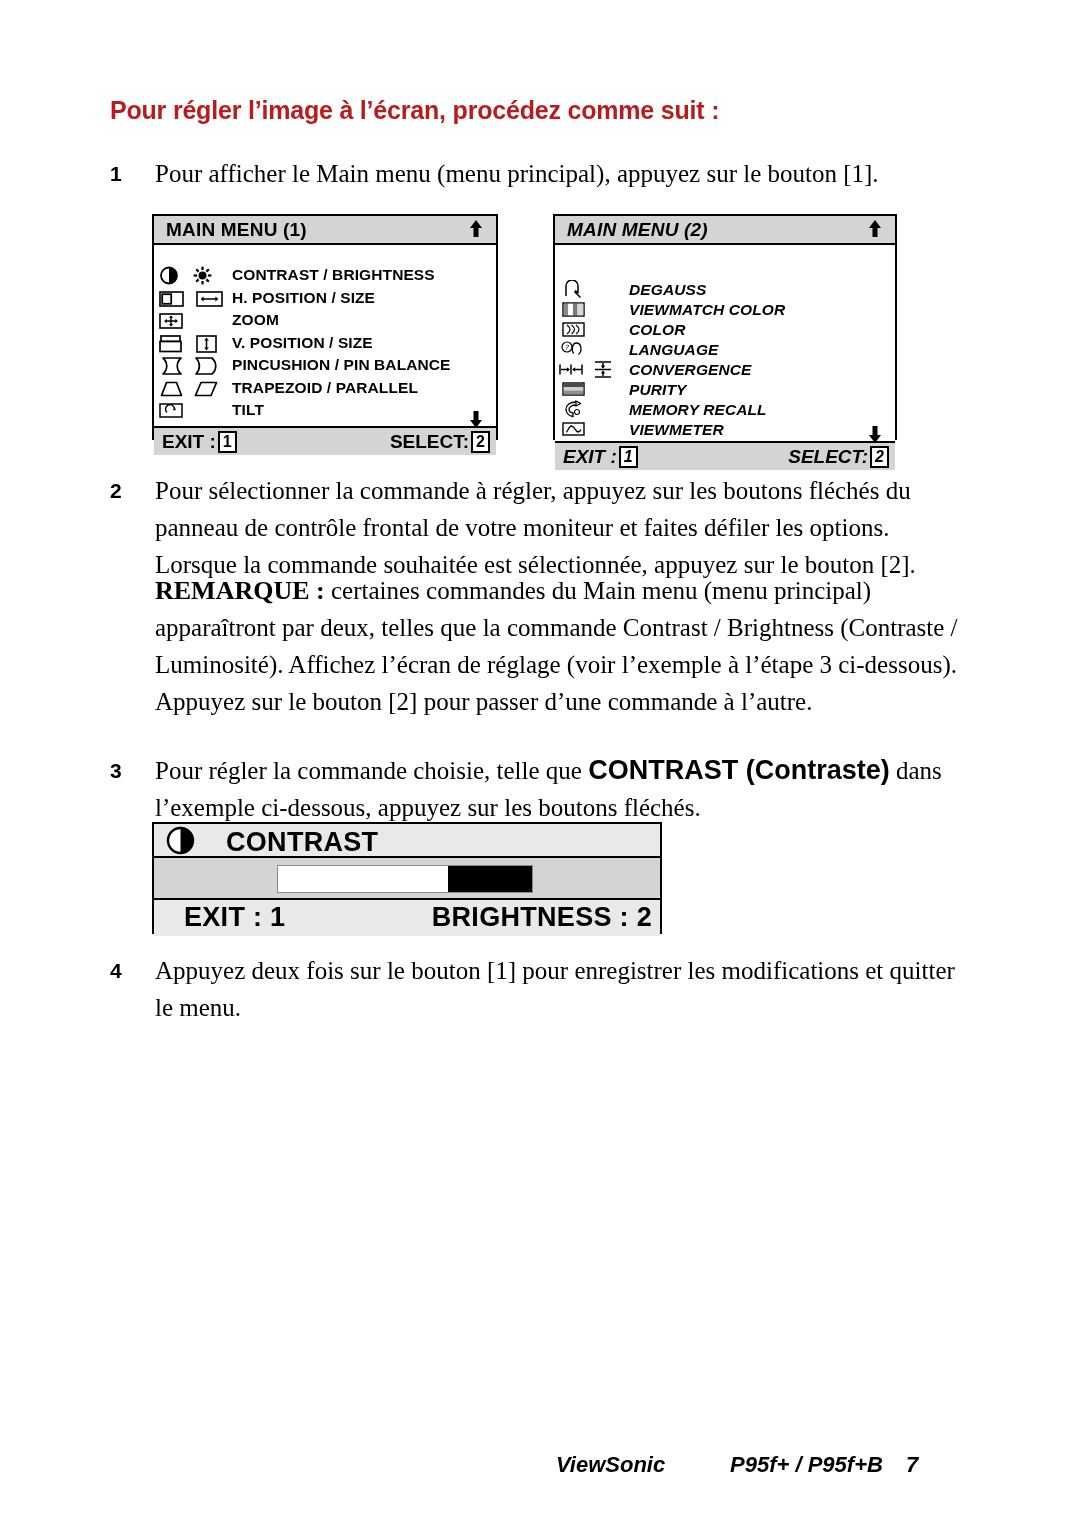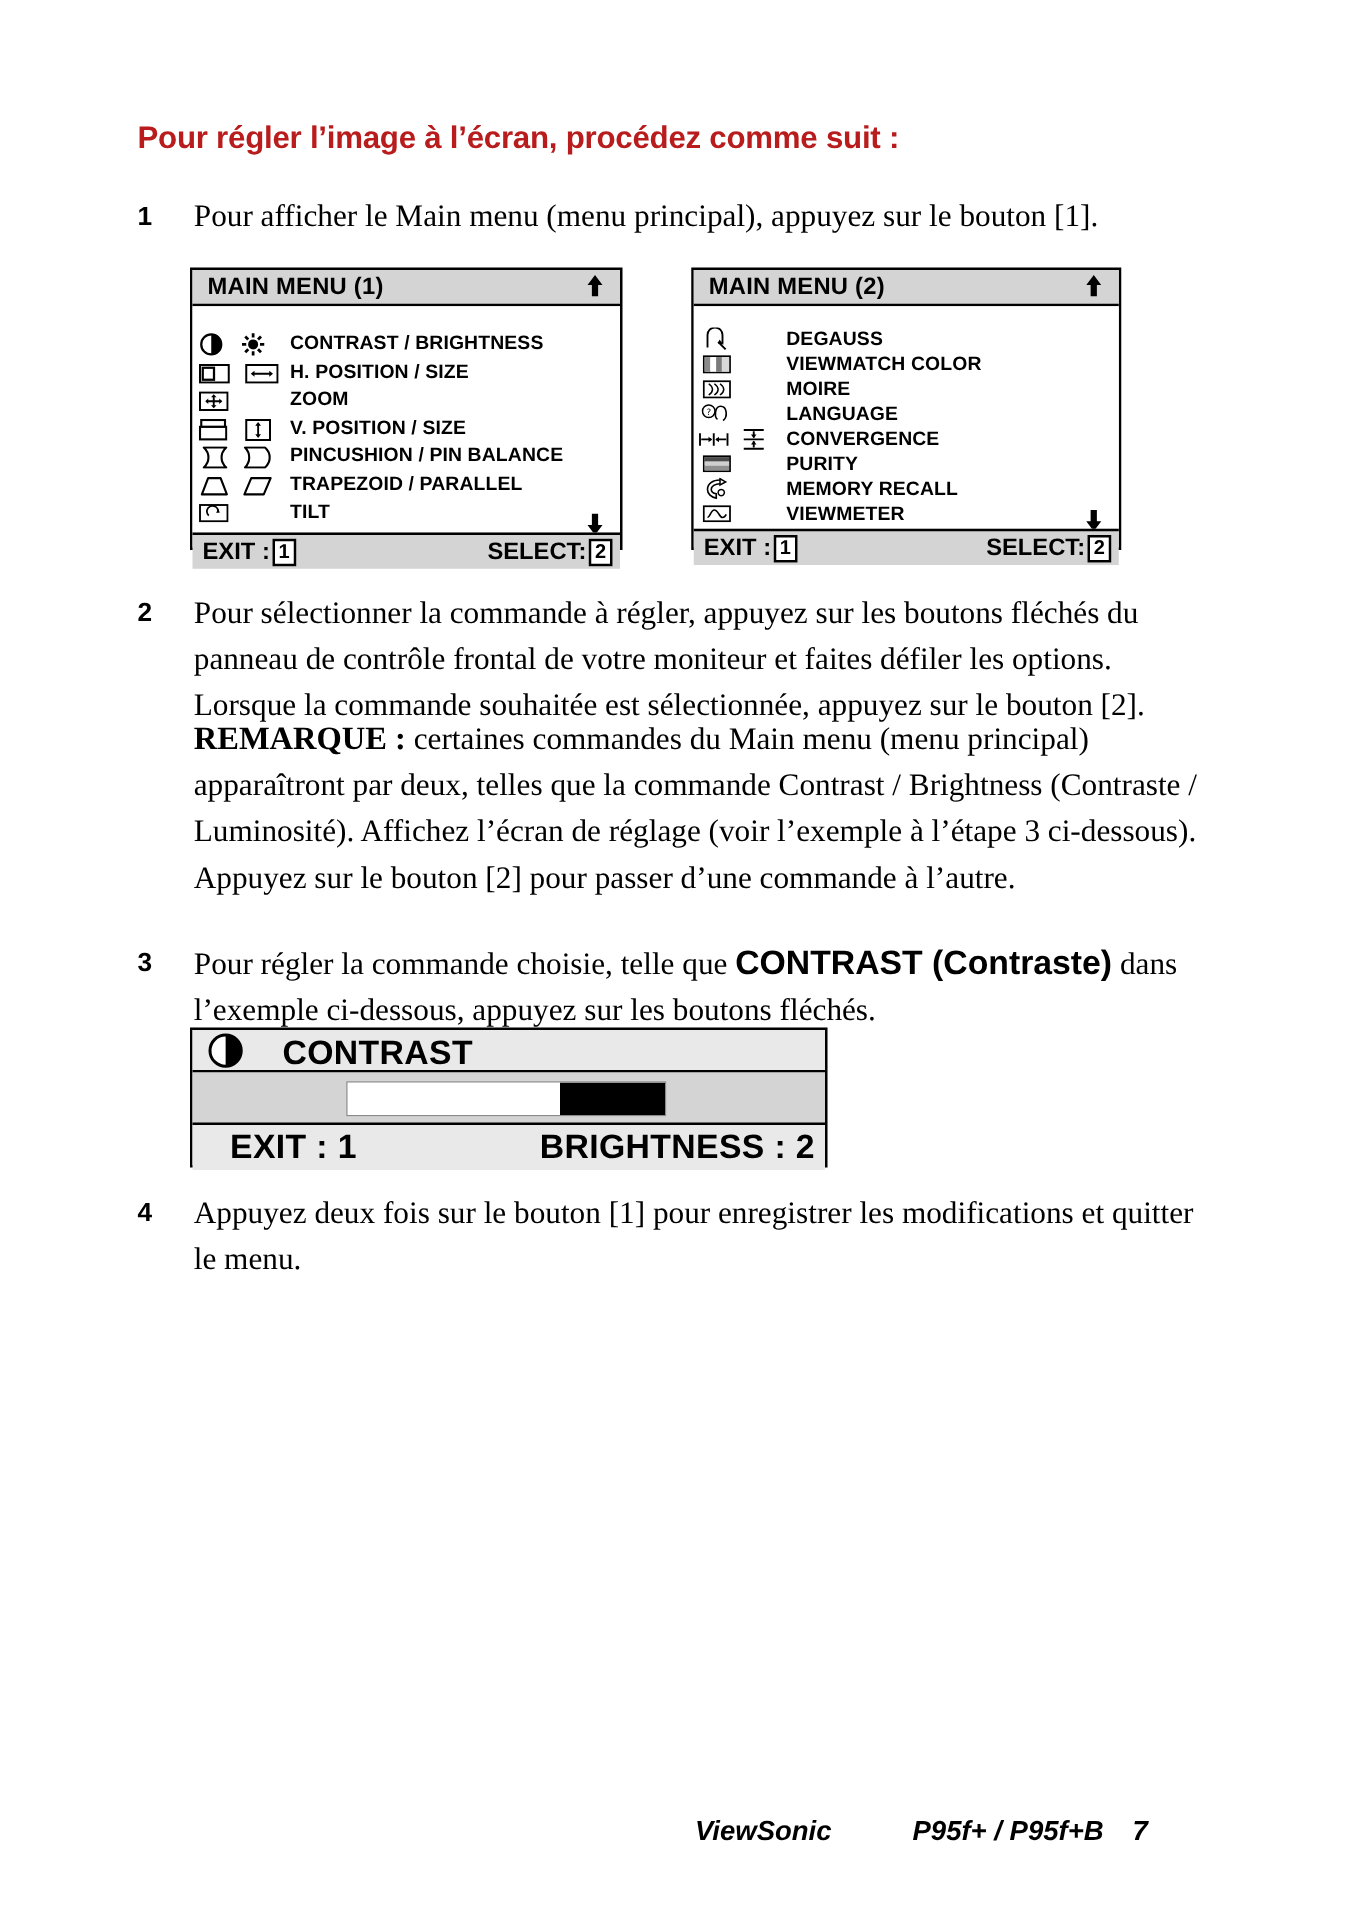--- a/index.html
+++ b/index.html
@@ -400,31 +400,31 @@
     <div class="osd-foot">
       <span class="foot-left">
         <span>EXIT :</span><span class="keybox">1</span>
       </span>
       <span class="foot-right">
         <span>SELECT:</span><span class="keybox">2</span>
       </span>
     </div>
   </div>
 
-  <div class="osd osd2" style="left:553px; top:214px; width:344px; height:226px;">
+  <div class="osd osd2" style="left:553px; top:214px; width:344px; height:226px;font-style:italic;">
     <div class="osd-title">
       <span class="osd-title-text">MAIN MENU (2)</span>
       <span class="arr-glyph" style="right:12px; top:3px;">
         <svg width="16" height="20" viewBox="0 0 16 20" aria-hidden="true">
           <path d="M8 1 L14 9 L10.5 9 L10.5 18 L5.5 18 L5.5 9 L2 9 Z" fill="#000"></path>
         </svg>
       </span>
     </div>
 
-    <div class="osd-rows" style="height:162px; padding-top:16px;">
+    <div class="osd-rows" style="height:162px; padding-top:16px;margin-top:18px;">
 
       <div class="osd-row" style="height:20px;">
         <span class="ico ico-a" style="top:1px; left:8px;">
           <svg width="20" height="19" viewBox="0 0 20 19">
             <path d="M3 16 L3 6 A6 6 0 0 1 15 6 L15 13" fill="none" stroke="#000" stroke-width="1.5"></path>
             <path d="M11.5 11.5 L17.5 17.5" stroke="#000" stroke-width="1.5"></path>
             <path d="M12.5 9.5 L16 13.5 L11.5 13 Z" fill="#000"></path>
           </svg>
         </span>
         <span class="lbl">DEGAUSS</span>
@@ -447,21 +447,21 @@
         <span class="ico ico-a" style="top:3px; left:7px;">
           <svg width="23" height="15" viewBox="0 0 23 15">
             <rect x="1" y="1" width="21" height="13" fill="#fff" stroke="#000" stroke-width="1.4"></rect>
             <g fill="none" stroke="#000" stroke-width="1.2">
               <path d="M5 3 C9 6 9 9 5 12"></path>
               <path d="M9.5 3 C13.5 6 13.5 9 9.5 12"></path>
               <path d="M14 3 C18 6 18 9 14 12"></path>
             </g>
           </svg>
         </span>
-        <span class="lbl">MOIRE</span>
+        <span class="lbl">COLOR</span>
       </div>
 
       <div class="osd-row" style="height:20px;">
         <span class="ico ico-a" style="top:1px; left:6px;">
           <svg width="26" height="18" viewBox="0 0 26 18">
             <circle cx="6" cy="7" r="5" fill="none" stroke="#000" stroke-width="1.2"></circle>
             <text x="6" y="10.2" font-family="DejaVu Sans, sans-serif" font-size="7" text-anchor="middle" fill="#000">?</text>
             <path d="M13 13.5 C10.5 12 10.5 3 15.5 3 C20.5 3 21.5 11 17.5 14.5" fill="none" stroke="#000" stroke-width="1.3"></path>
           </svg>
         </span>

